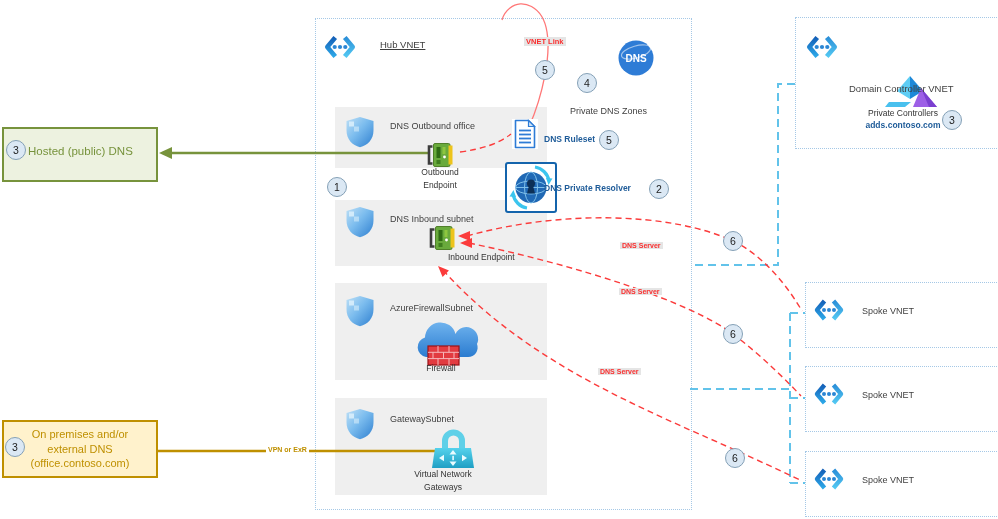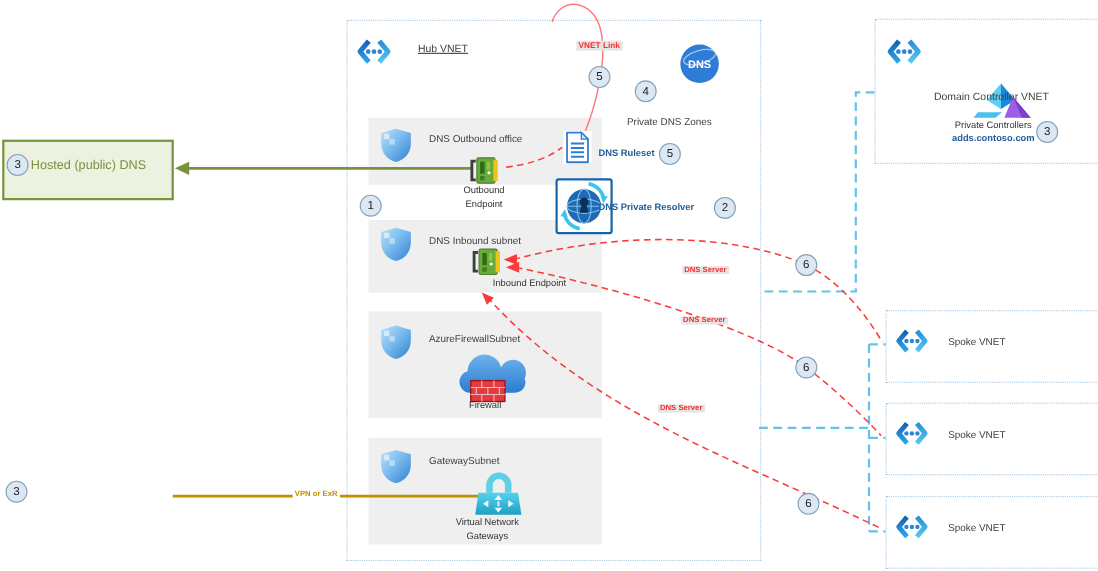--- a/index.html
+++ b/index.html
@@ -43,20 +43,25 @@
 
   <div class="subnet boxlayer" style="top:107px;height:61px;"></div>
   <div class="subnet boxlayer" style="top:200px;height:66px;"></div>
   <div class="subnet boxlayer" style="top:283px;height:97px;"></div>
   <div class="subnet boxlayer" style="top:398px;height:97px;"></div>
 
   <div class="hostedbox"></div>
   <div class="num" style="left:6px;top:140px;">3</div>
   <div class="hostedlabel lbl">Hosted (public) DNS</div>
 
+  <div class="onprembox">
+    <div>On premises and/or</div>
+    <div>external DNS</div>
+    <div>(office.contoso.com)</div>
+  </div>
   <div class="num" style="left:5px;top:437px;">3</div>
 
   <svg class="overlay" width="998" height="519" viewBox="0 0 998 519">
     <defs>
       <linearGradient id="gsh" x1="0" y1="0" x2="1" y2="1">
         <stop offset="0" stop-color="#bfe0f6"></stop>
           <stop offset="0.45" stop-color="#7bbcee"></stop>
           <stop offset="1" stop-color="#2e7fd0"></stop>
       </linearGradient>
       <linearGradient id="gv1" x1="0" y1="0" x2="0" y2="1">

